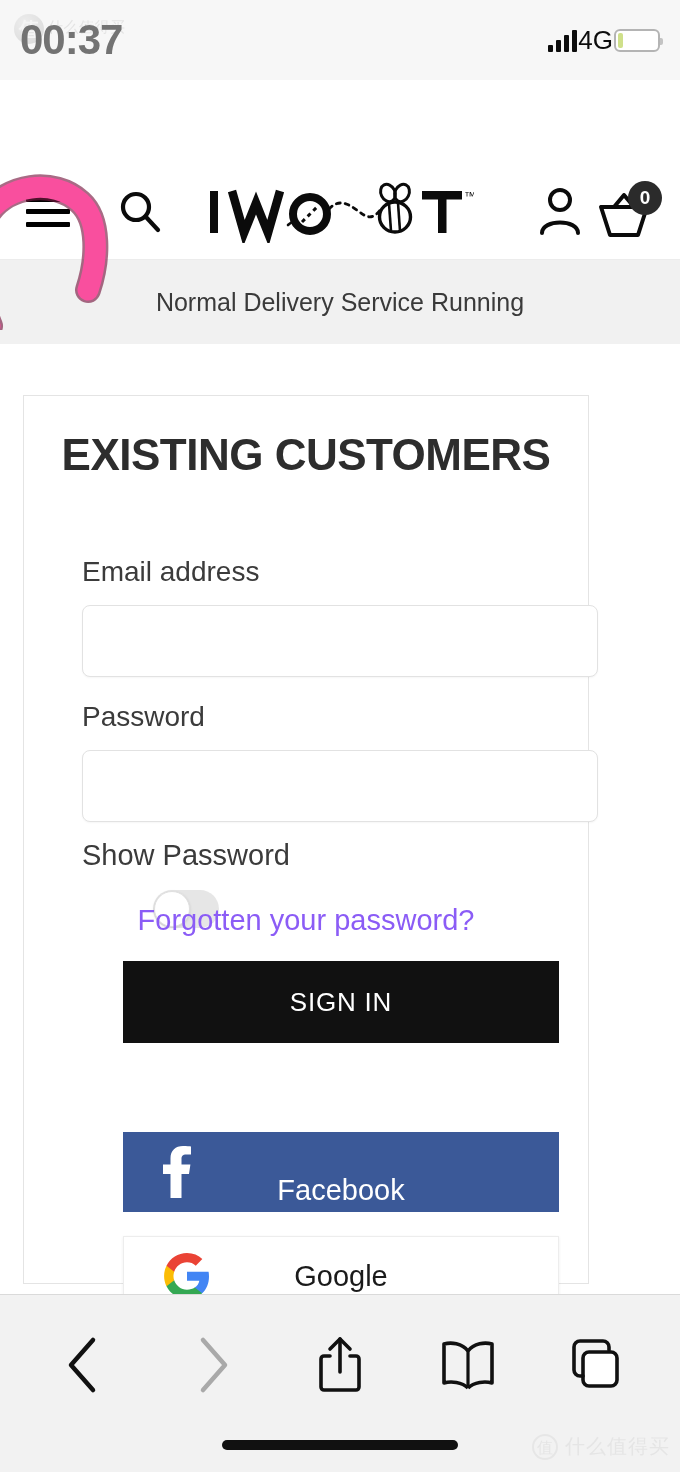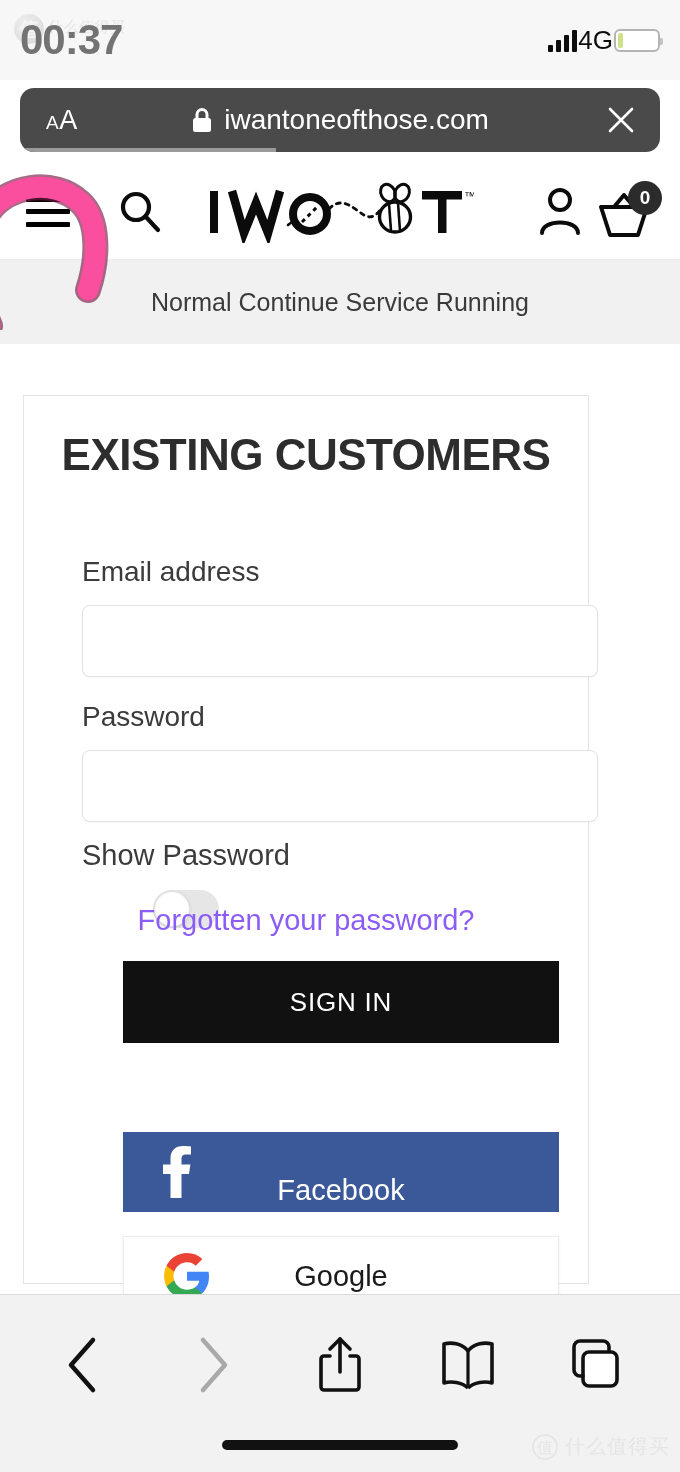--- a/index.html
+++ b/index.html
@@ -231,36 +231,20 @@
           <i></i>
         </div>
       <div class="net">4G</div>
       <div class="battery">
         <div class="fill"></div>
         <div class="cap"></div>
       </div>
     </div>
   </div>
 
-  <div class="addrbar">
-    <div class="aa">
-      <span class="s">A</span><span class="l">A</span>
-    </div>
-    <div class="addr-center">
-      <svg class="lock" width="22" height="27" viewBox="0 0 22 27">
-        <rect x="2" y="11" width="18" height="14" rx="2.5" fill="#ffffff"></rect>
-        <path d="M6 11 V7.5 a5 5 0 0 1 10 0 V11" fill="none" stroke="#ffffff" stroke-width="3"></path>
-      </svg>
-      <span class="url">iwantoneofthose.com</span>
-    </div>
-    <svg class="closebtn" viewBox="0 0 34 34">
-      <path d="M6 6 L28 28 M28 6 L6 28" stroke="#ffffff" stroke-width="2.6" stroke-linecap="round" fill="none"></path>
-    </svg>
-    <div class="progress"></div>
-  </div>
 
   <div class="siteheader">
 
     <div class="hamburger">
       <span></span>
         <span></span>
         <span></span>
     </div>
 
     <svg class="searchbtn" width="54" height="54" viewBox="0 0 54 54">
@@ -305,21 +289,21 @@
       <svg width="58" height="56" viewBox="0 0 58 56" style="position:absolute;left:0;bottom:0">
         <path d="M5 20 L51 20 L42 48 L14 48 Z" fill="none" stroke="#0b0b0b" stroke-width="4" stroke-linejoin="round"></path>
         <path d="M18 20 L28 8 M38 20 L28 8" fill="none" stroke="#0b0b0b" stroke-width="4" stroke-linecap="round"></path>
       </svg>
       <div class="badge">0</div>
     </div>
 
   </div>
 
   <div class="delivery">
-    <span>Normal Continue Service Running</span>
+    <span>Normal Delivery Service Running</span>
   </div>
 
   <div class="pagebody">
     <div class="card">
 
       <div class="card-title">EXISTING CUSTOMERS</div>
 
       <div class="field-label lbl-email">Email address</div>
       <input class="textinput in-email" type="email" placeholder="" style="">
 

